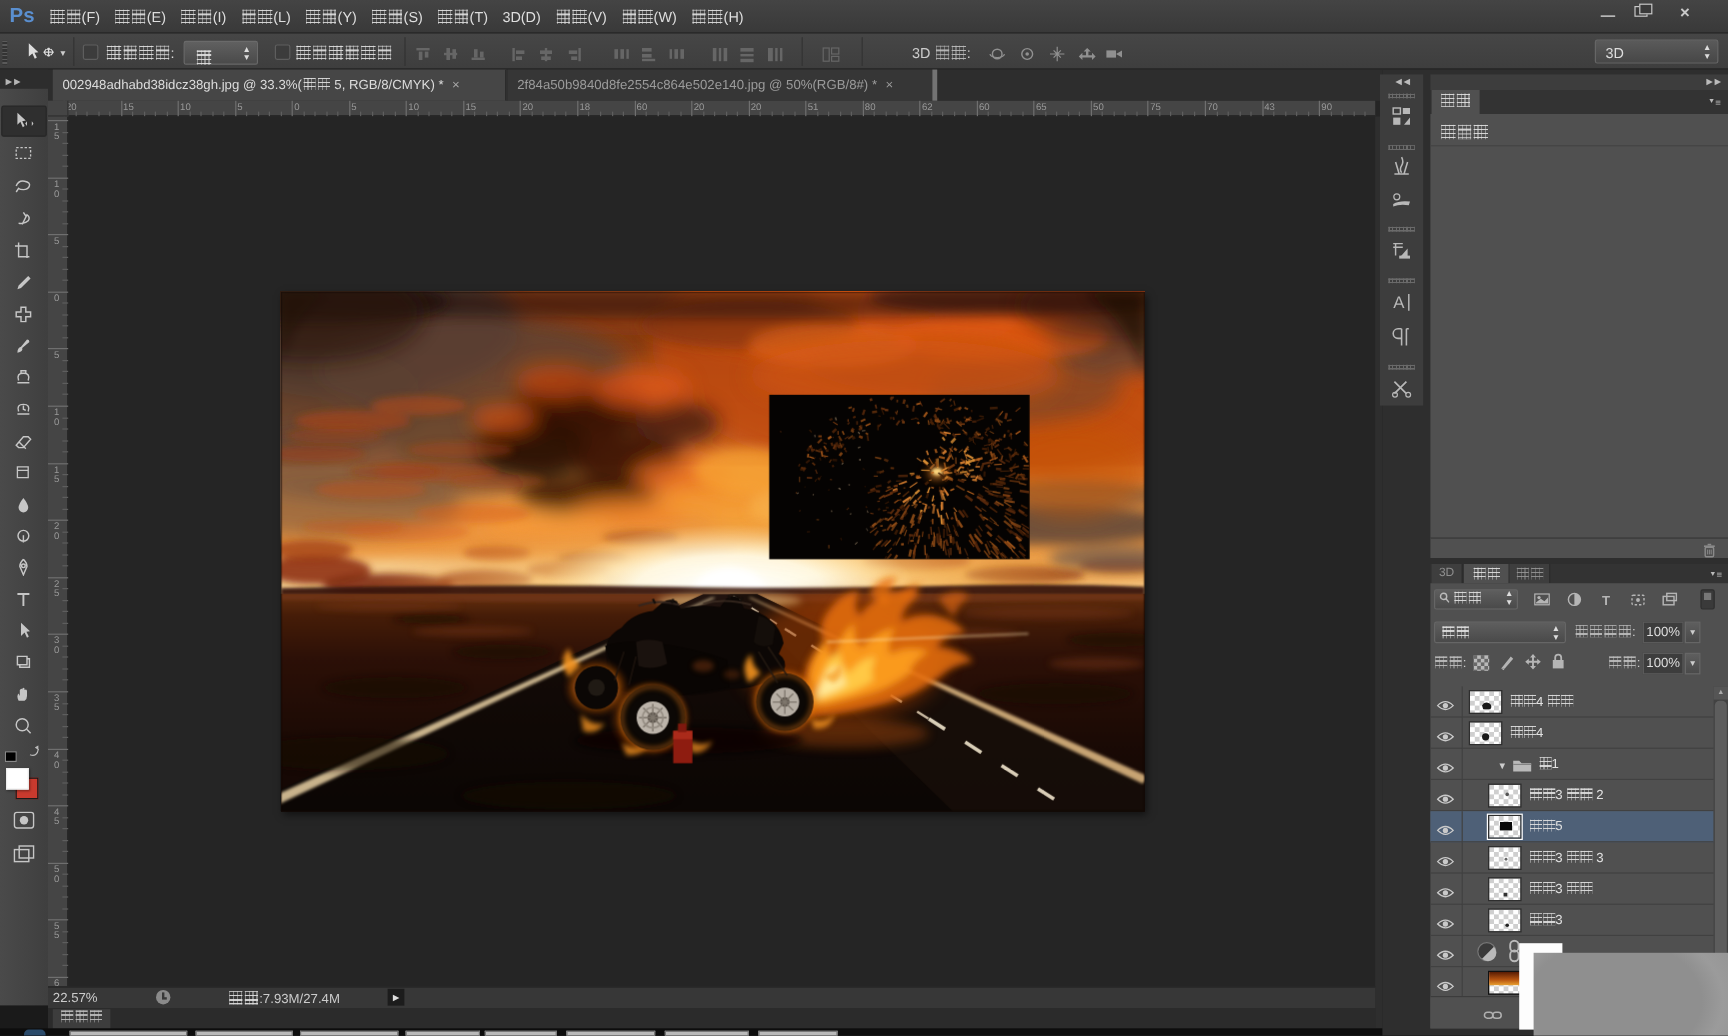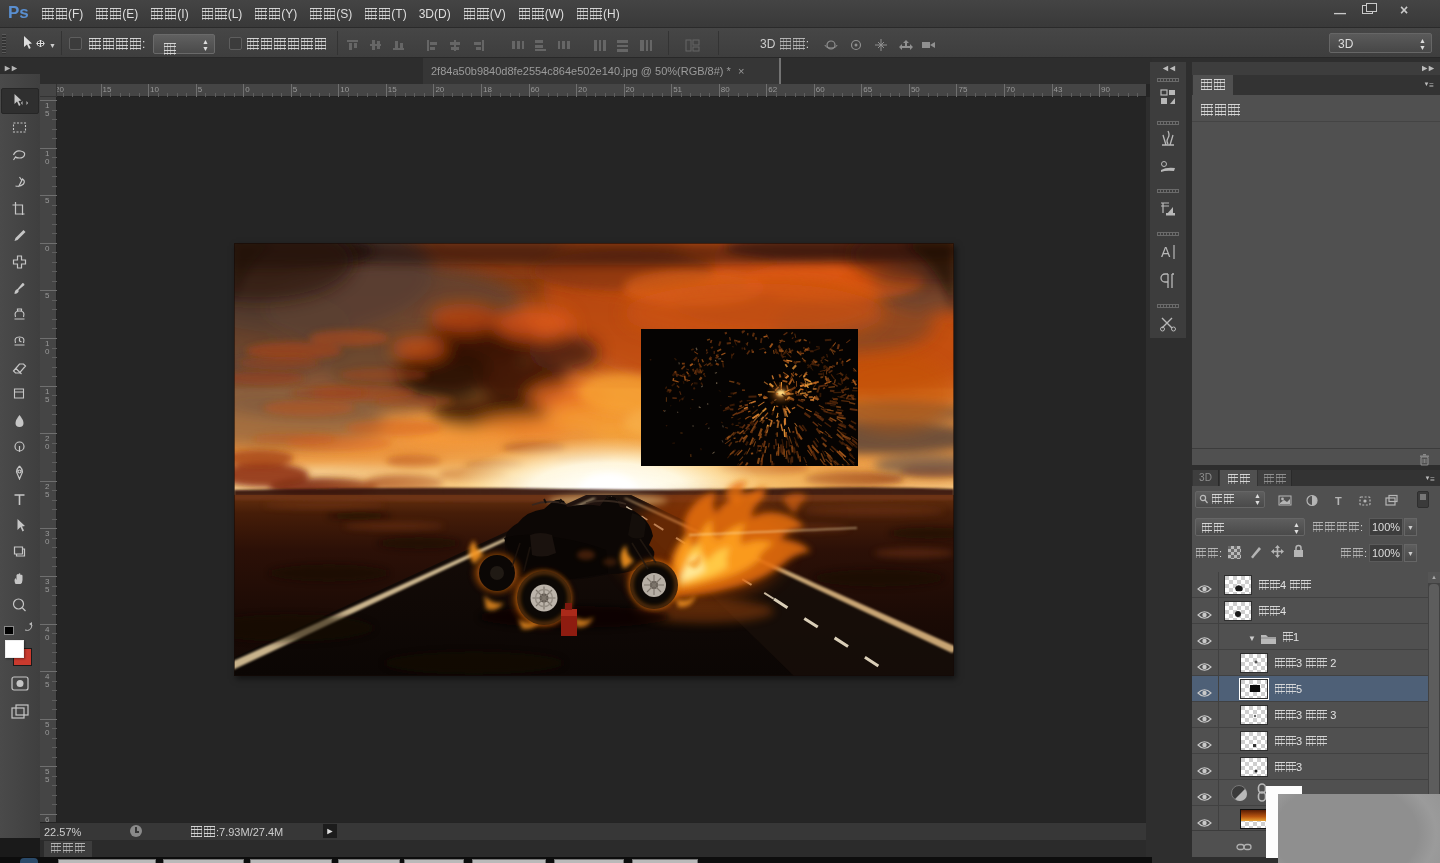--- a/index.html
+++ b/index.html
@@ -130,21 +130,22 @@
           <path d="M10 8 l5 -3 v6 Z" fill="#909090"></path>
         </svg></div>
       <div class="abs" style="left:1329px;top:5px;width:103px;height:20px;background:linear-gradient(#5a5a5a,#474747);border:1px solid #666;border-radius:2px;color:#ddd;font-size:12px">
         <span style="position:absolute;left:8px;top:3px">3D</span>
         <span style="position:absolute;right:5px;top:3px;font-size:7px;line-height:7px">▲<br>▼</span>
       </div>
     </div>
 </div>
 
 <div class="abs" style="left:0;top:58px;width:1152px;height:26px;background:#2d2d2d">
-  <div class="abs" style="left:423px;top:0;width:358px;height:26px;background:#363636;border-right:2px solid #737373;color:#9b9b9b;font-size:11px;line-height:26px;padding-left:8px" id="tab2">2f84a50b9840d8fe2554c864e502e140.jpg @ 50%(RGB/8#) * <span style="margin-left:4px">×</span></div>
+  <div class="abs" style="left:44px;top:0;width:378px;height:26px;background:#464646;border-right:1px solid #262626;color:#dcdcdc;font-size:11px;line-height:26px;padding-left:8px" id="tab1">002948adhabd38idcz38gh.jpg @ 33.3%(<i class="z z10"></i><i class="z z10"></i> 5, RGB/8/CMYK) * <span style="color:#aaa;margin-left:4px">×</span></div>
+  <div class="abs" style="left:423px;top:0;width:358px;height:26px;background:#363636;border-right:4px solid #737373;color:#9b9b9b;font-size:11px;line-height:26px;padding-left:8px" id="tab2">2f84a50b9840d8fe2554c864e502e140.jpg @ 50%(RGB/8#) * <span style="margin-left:4px">×</span></div>
 </div>
 
 <div id="hruler" class="abs" style="left:40px;top:84px;width:1106px;height:13px;background:#454545;border-bottom:1px solid #222">
     <div class="abs" style="left:13px;top:0;width:1px;height:13px;background:#6f6f6f"></div>
     <div class="abs" style="left:15px;top:1px;font-size:8px;color:#999">20</div>
     <div class="abs" style="left:22.52px;top:9px;width:1px;height:4px;background:#5e5e5e"></div>
     <div class="abs" style="left:32.04px;top:9px;width:1px;height:4px;background:#5e5e5e"></div>
     <div class="abs" style="left:41.56px;top:9px;width:1px;height:4px;background:#5e5e5e"></div>
     <div class="abs" style="left:51.08px;top:9px;width:1px;height:4px;background:#5e5e5e"></div>
     <div class="abs" style="left:60.55px;top:0;width:1px;height:13px;background:#6f6f6f"></div>

